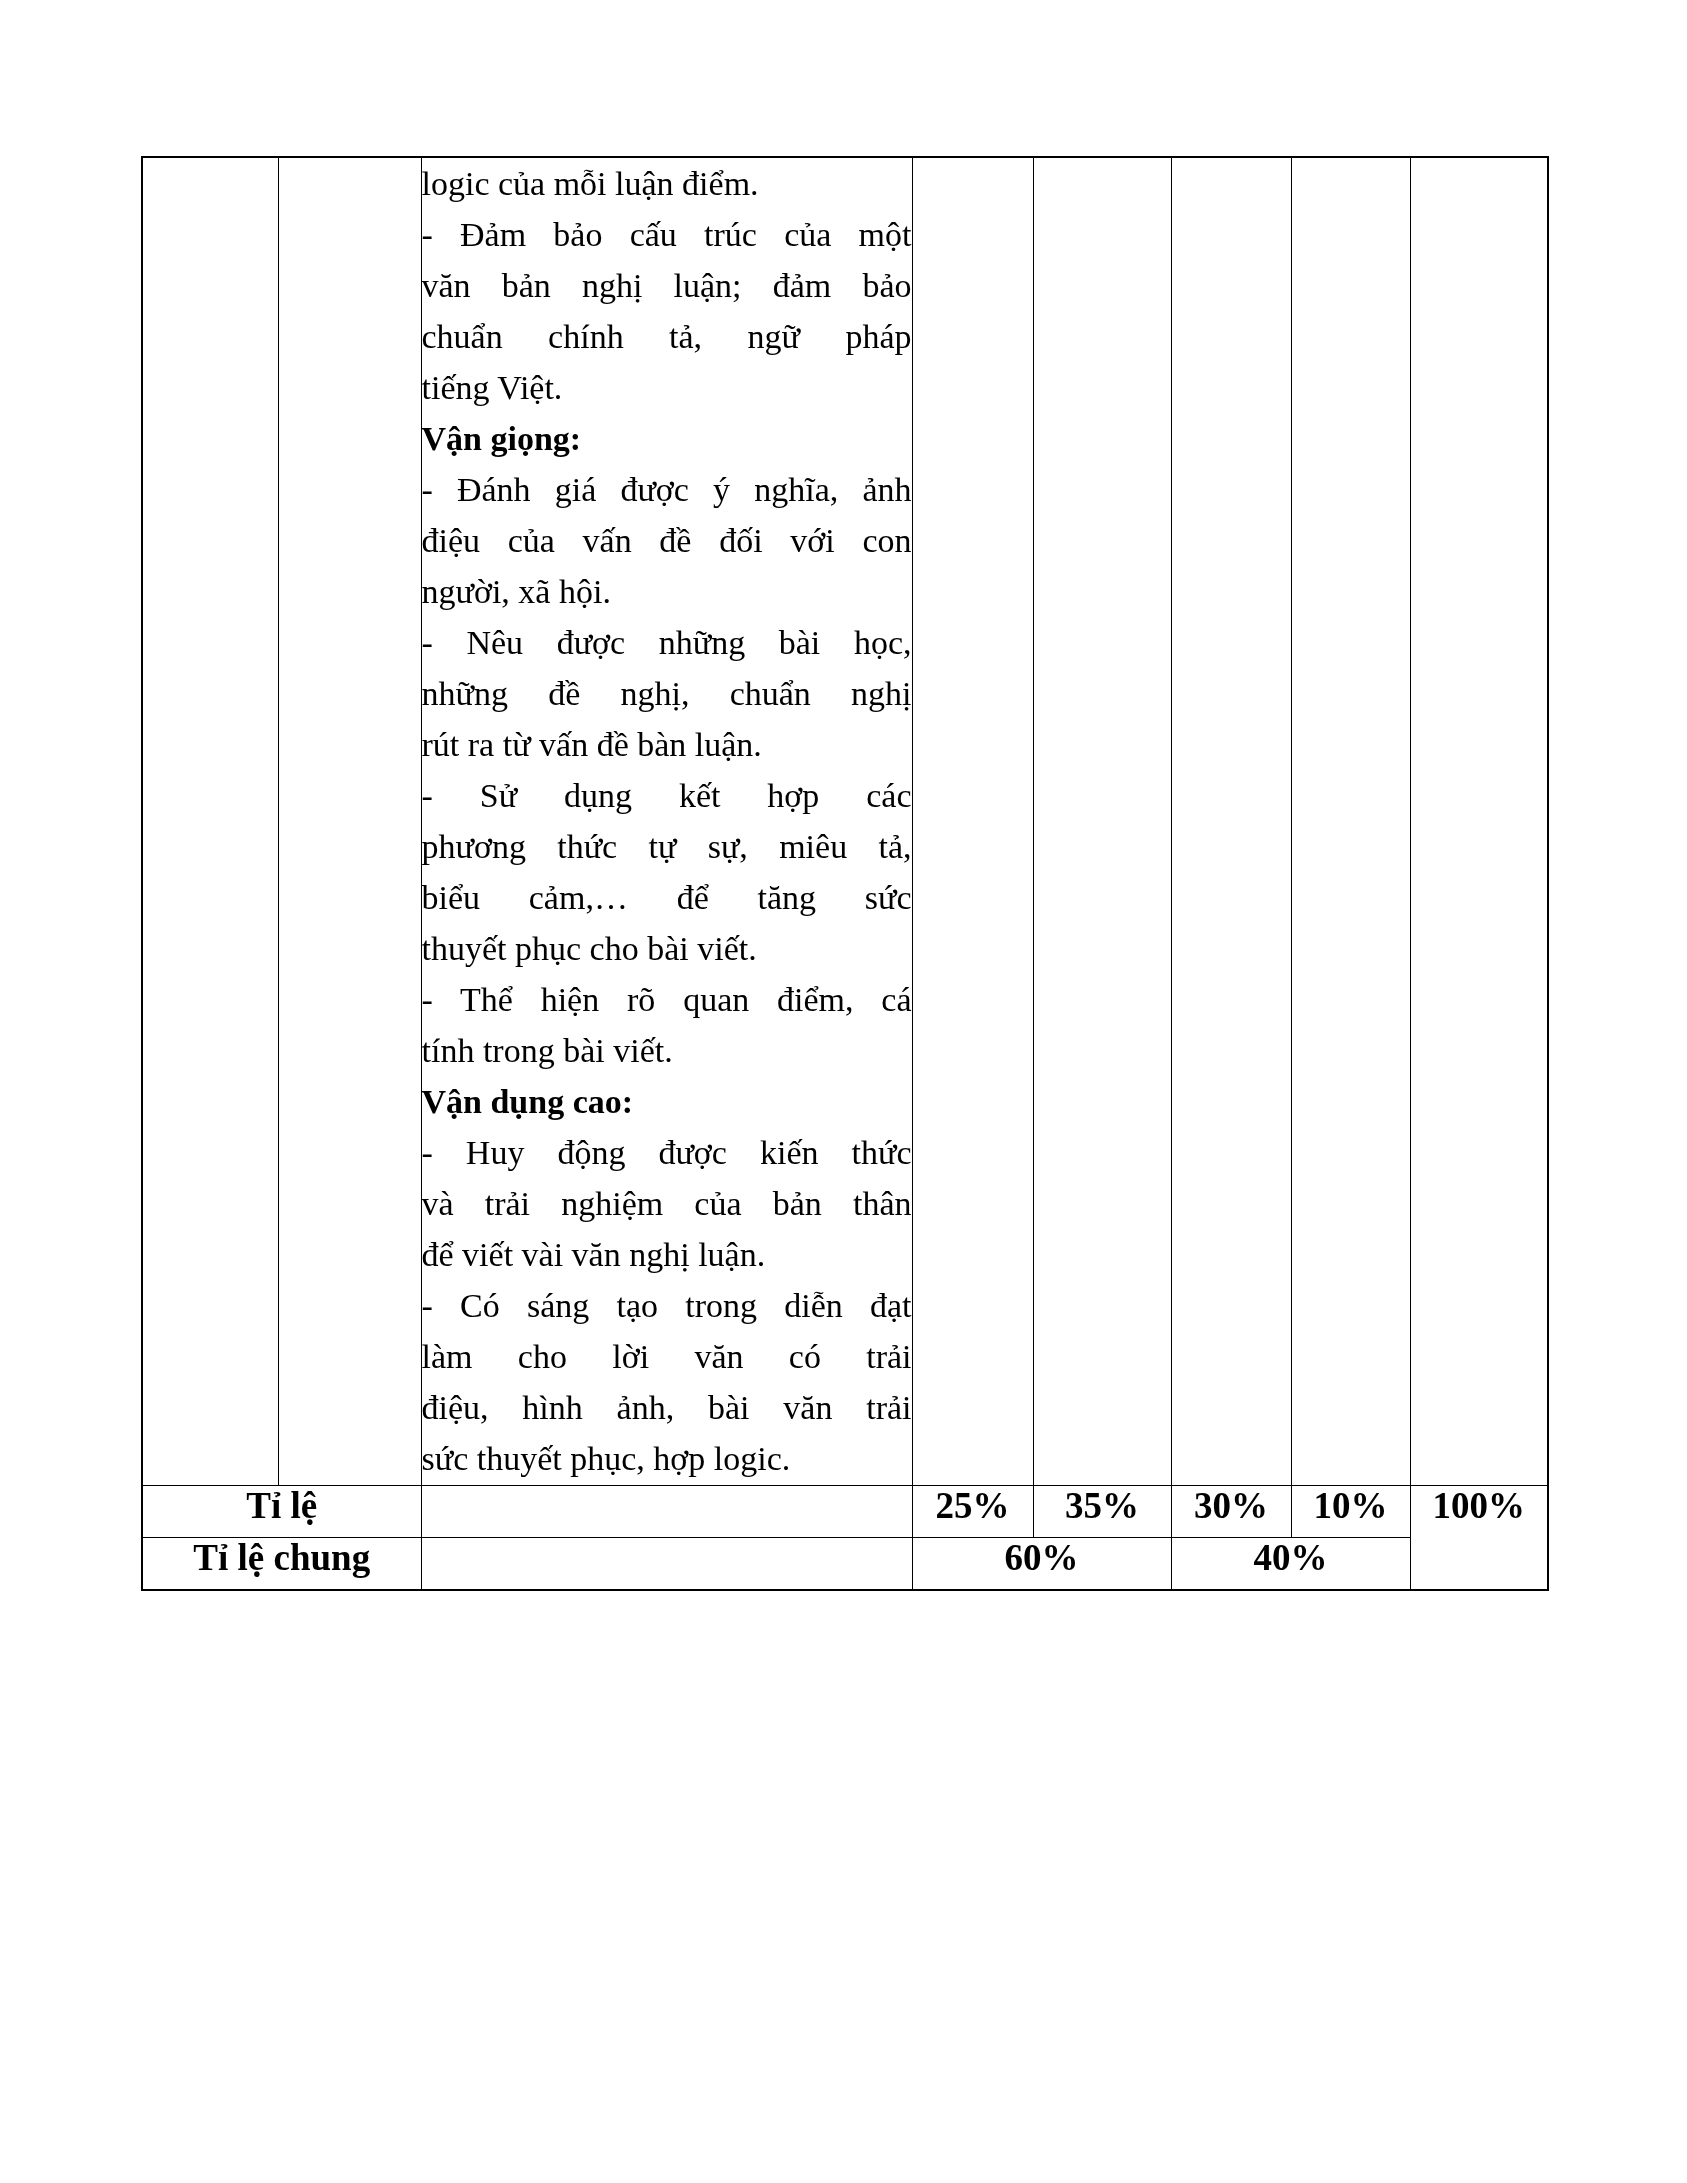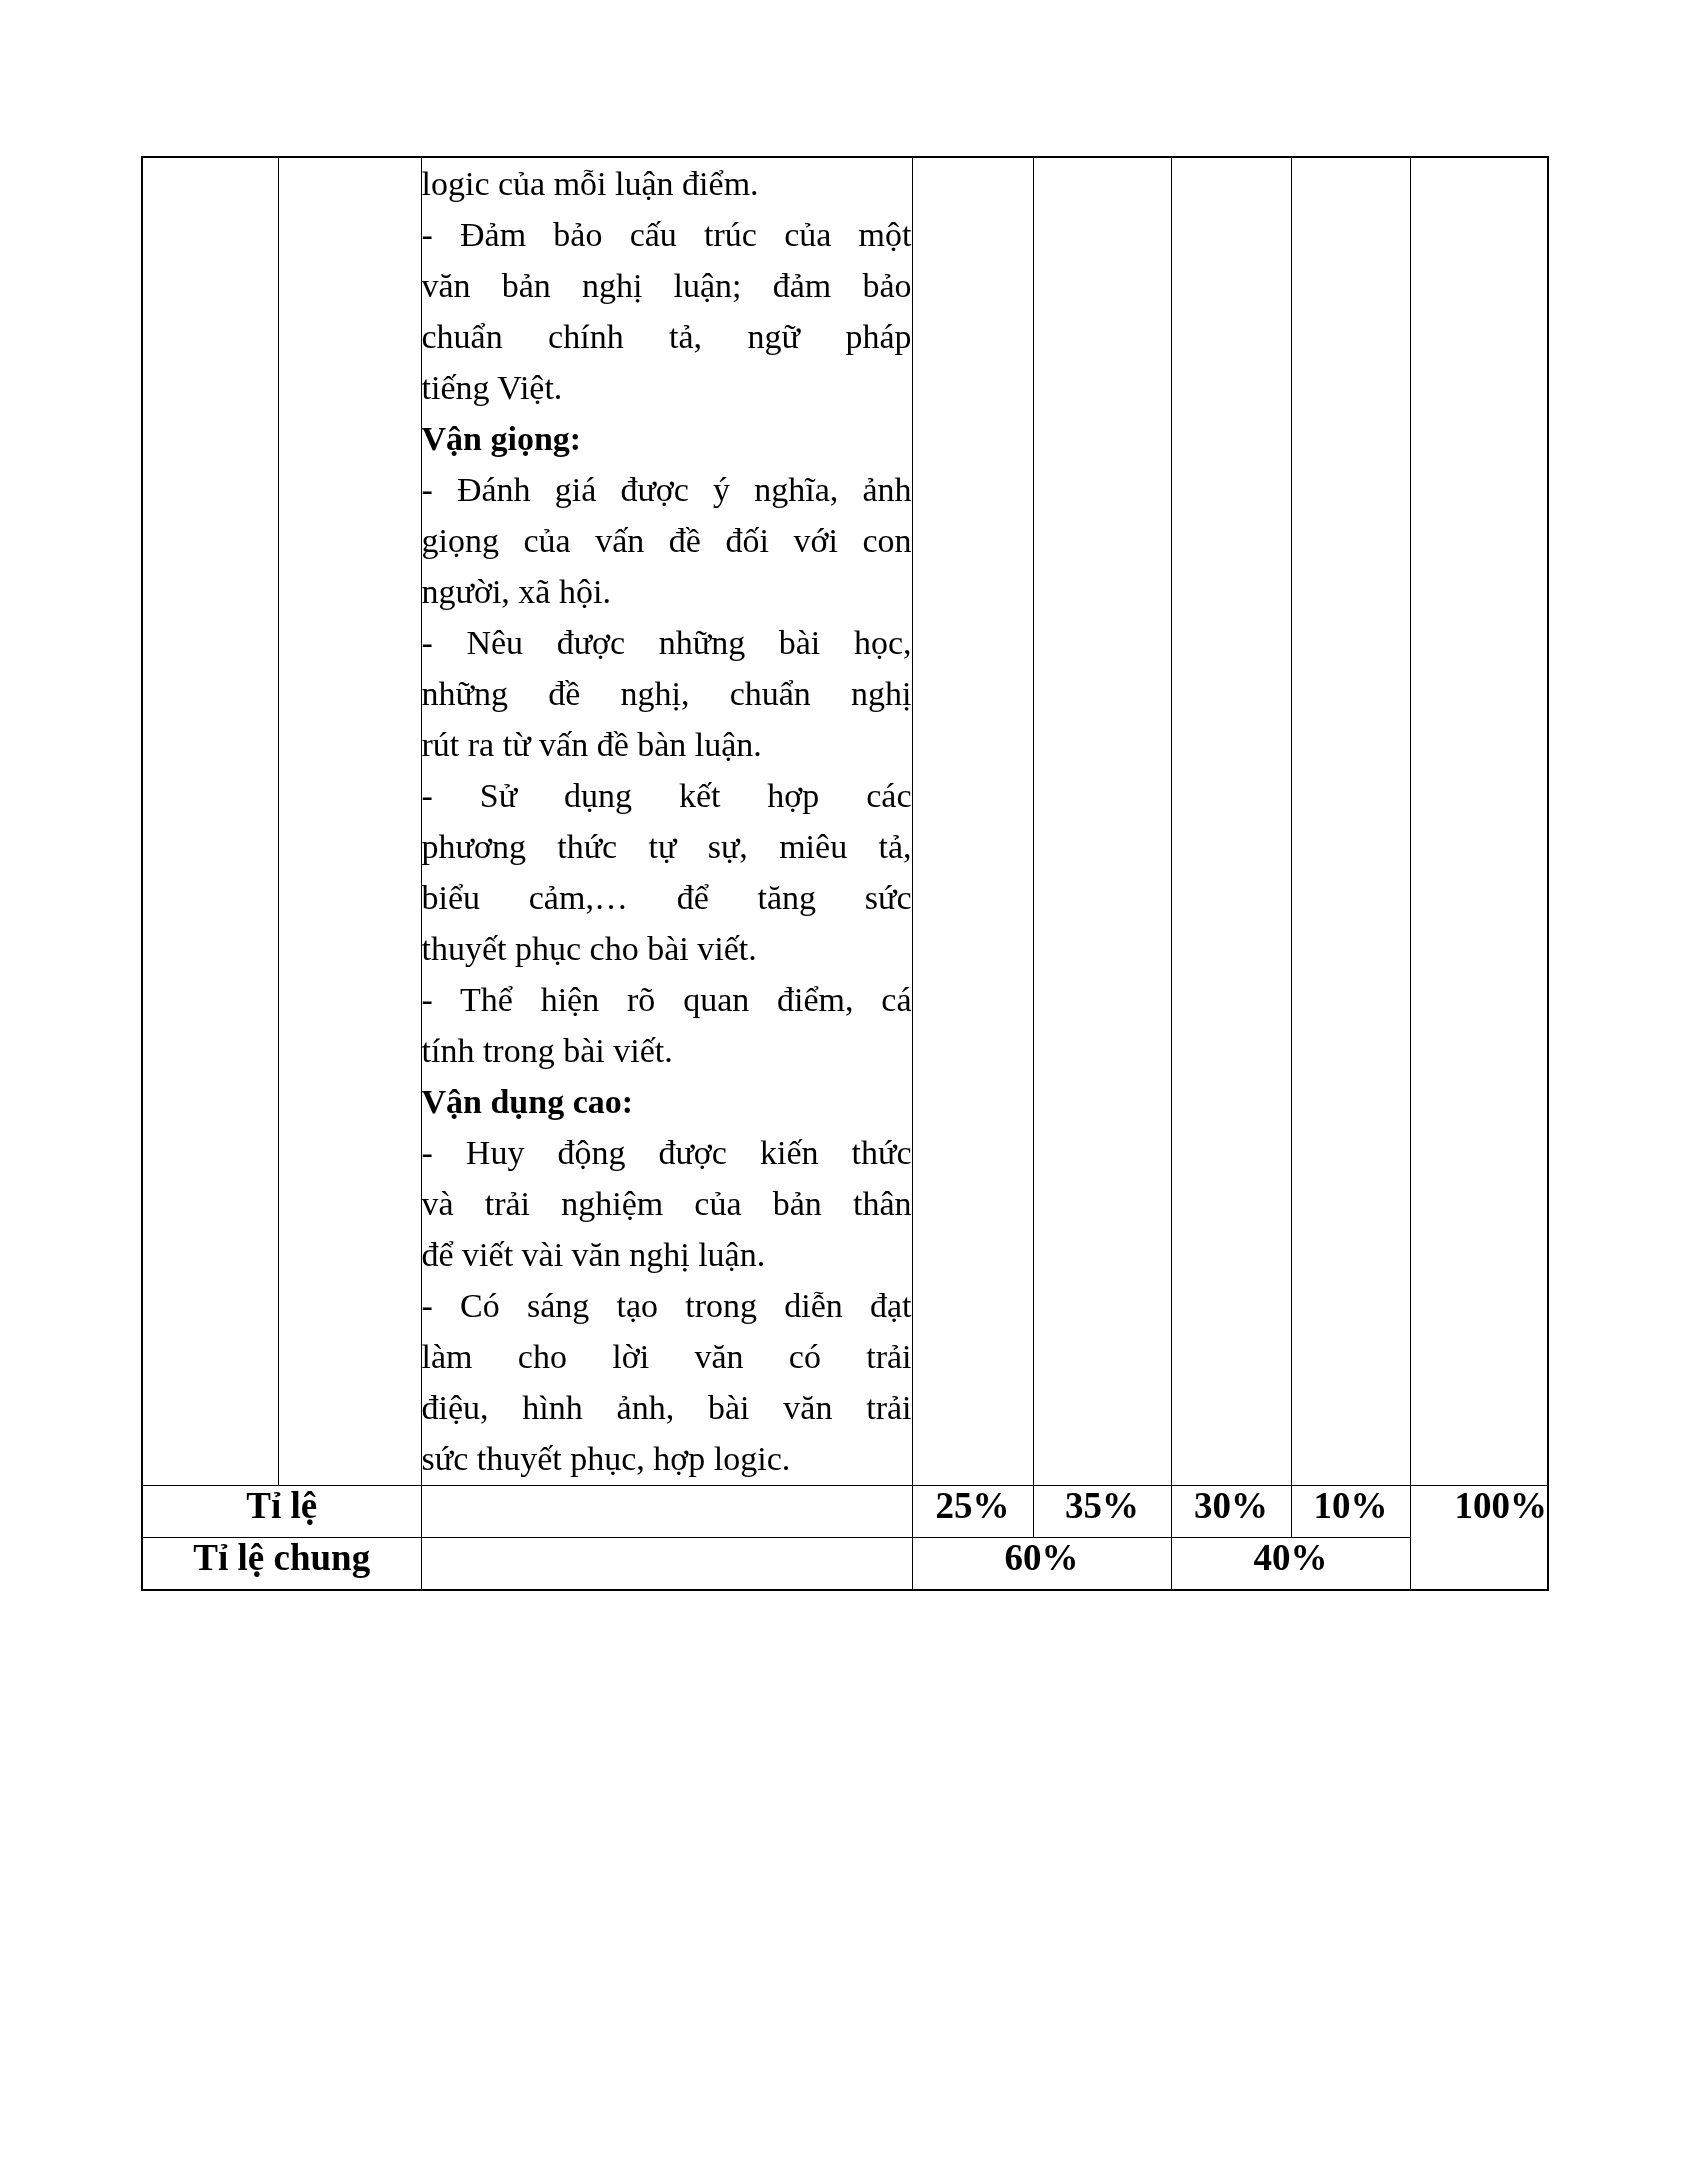--- a/index.html
+++ b/index.html
@@ -62,21 +62,21 @@
   td.pct {
     font-weight: bold;
     font-size: 37px;
     text-align: center;
     vertical-align: middle;
     line-height: 1.1;
   }
   td.total-cell {
     font-weight: bold;
     font-size: 37px;
-    text-align: right;
+    text-align: center;
     vertical-align: top;
     padding-top: 5.6px;
     line-height: 1.1;
     margin-left: 26px;
   }
 </style>
 </head>
 <body>
 
 <div class="page">
@@ -96,21 +96,21 @@
         <td></td>
         <td></td>
         <td class="criteria-cell" id="criteria-cell">
             <div class="ln end">logic của mỗi luận điểm.</div>
             <div class="ln">- Đảm bảo cấu trúc của một</div>
             <div class="ln">văn bản nghị luận; đảm bảo</div>
             <div class="ln">chuẩn chính tả, ngữ pháp</div>
             <div class="ln end">tiếng Việt.</div>
             <div class="ln head">Vận giọng:</div>
             <div class="ln">- Đánh giá được ý nghĩa, ảnh</div>
-            <div class="ln">giọng của vấn đề đối với con</div>
+            <div class="ln">điệu của vấn đề đối với con</div>
             <div class="ln end">người, xã hội.</div>
             <div class="ln">- Nêu được những bài học,</div>
             <div class="ln">những đề nghị, chuẩn nghị</div>
             <div class="ln end">rút ra từ vấn đề bàn luận.</div>
             <div class="ln">- Sử dụng kết hợp các</div>
             <div class="ln">phương thức tự sự, miêu tả,</div>
             <div class="ln">biểu cảm,… để tăng sức</div>
             <div class="ln end">thuyết phục cho bài viết.</div>
             <div class="ln">- Thể hiện rõ quan điểm, cá</div>
             <div class="ln end">tính trong bài viết.</div>

